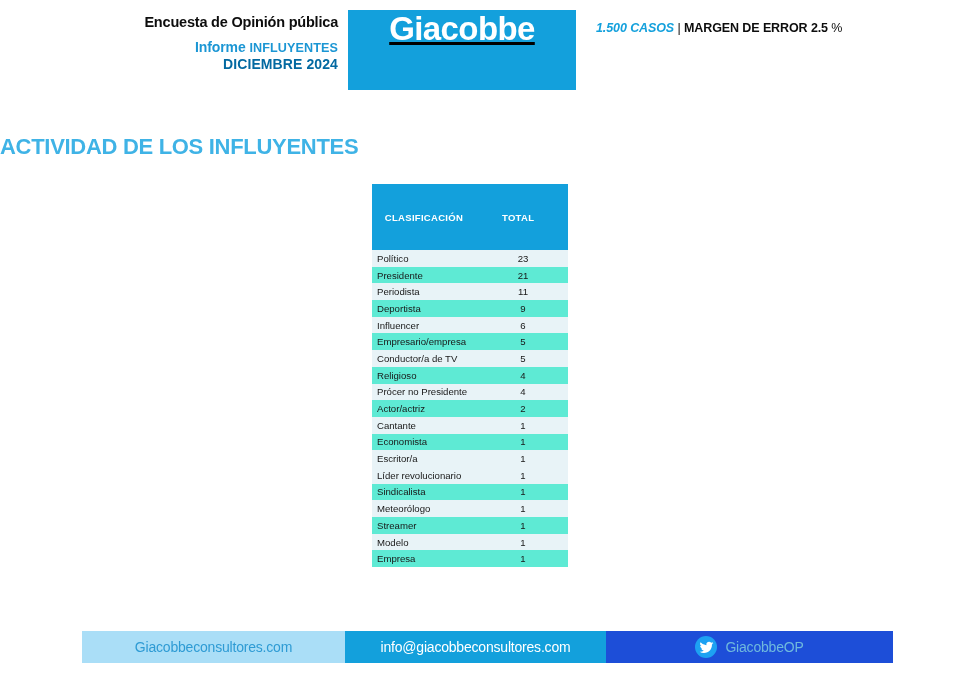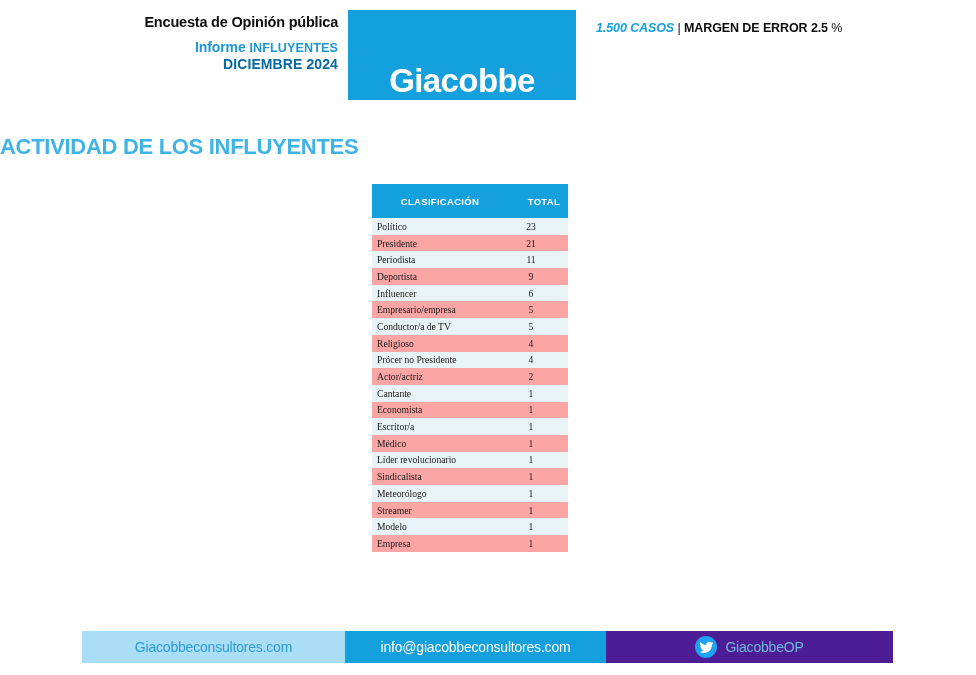--- a/index.html
+++ b/index.html
@@ -53,25 +53,26 @@
     font-weight: bold;
     color: #0369a1;
     letter-spacing: 0.1px;
   }
 
   #logo-box {
     position: absolute;
     left: 348px;
     top: 10px;
     width: 228px;
-    height: 90px;
+    height: 80px;
     background: #13A0DC;
     display: flex;
-    align-items: flex-end;
+    align-items: flex-start;
     justify-content: center;
+    text-decoration: underline;
   }
   #logo-box .logo-text {
     color: #ffffff;
     font-size: 33px;
     font-weight: bold;
     letter-spacing: -0.6px;
     font-family: "Liberation Sans", sans-serif;
   }
 
   #header-right {
@@ -132,51 +133,50 @@
     top: 184px;
     width: 196px;
     border-collapse: collapse;
   }
   #data-table th {
     background: #13A0DC;
     color: #ffffff;
     font-size: 9.5px;
     font-weight: bold;
     letter-spacing: 0.3px;
-    padding: 0;
+    padding: 16px;
     height: 34px;
     vertical-align: middle;
   }
   #data-table th.th-clasif {
     text-align: center;
     padding-left: 6px;
   }
   #data-table th.th-total {
-    text-align: right;
+    text-align: left;
     width: 58px;
     padding-right: 8px;
   }
   #data-table td {
     font-size: 9.6px;
     color: #181818;
     height: 16.7px;
     padding: 0;
     vertical-align: middle;
-    font-family: Liberation Serif, serif;
   }
   #data-table td.cell-label {
     text-align: left;
     padding-left: 5px;
   }
   #data-table td.cell-value {
     text-align: center;
     padding-right: 8px;
   }
   #data-table tbody tr.odd  td { background: #E8F3F7; }
-  #data-table tbody tr.even td { background: #fca5a5; }
+  #data-table tbody tr.even td { background: #5eead4; }
 
   
   #footer {
     position: absolute;
     left: 82px;
     top: 631px;
     width: 811px;
     height: 32px;
     display: flex;
   }
@@ -193,21 +193,21 @@
     background: #AADEF7;
     color: #2E9BD4;
   }
   #footer-mail {
     width: 261px;
     background: #13A0DC;
     color: #ffffff;
   }
   #footer-social {
     width: 287px;
-    background: #4c1d95;
+    background: #1d4ed8;
     color: #6FB9DD;
     gap: 8px;
   }
   #footer-social .tw-icon {
     width: 22px;
     height: 22px;
     flex: 0 0 22px;
     border-radius: 50%;
     background: #1DA1F2;
     display: inline-flex;
@@ -292,24 +292,20 @@
         <td class="cell-value">1</td>
       </tr>
       <tr class="even">
         <td class="cell-label">Economista</td>
         <td class="cell-value">1</td>
       </tr>
       <tr class="odd">
         <td class="cell-label">Escritor/a</td>
         <td class="cell-value">1</td>
       </tr>
-      <tr class="even">
-        <td class="cell-label">Médico</td>
-        <td class="cell-value">1</td>
-      </tr>
       <tr class="odd">
         <td class="cell-label">Líder revolucionario</td>
         <td class="cell-value">1</td>
       </tr>
       <tr class="even">
         <td class="cell-label">Sindicalista</td>
         <td class="cell-value">1</td>
       </tr>
       <tr class="odd">
         <td class="cell-label">Meteorólogo</td>

